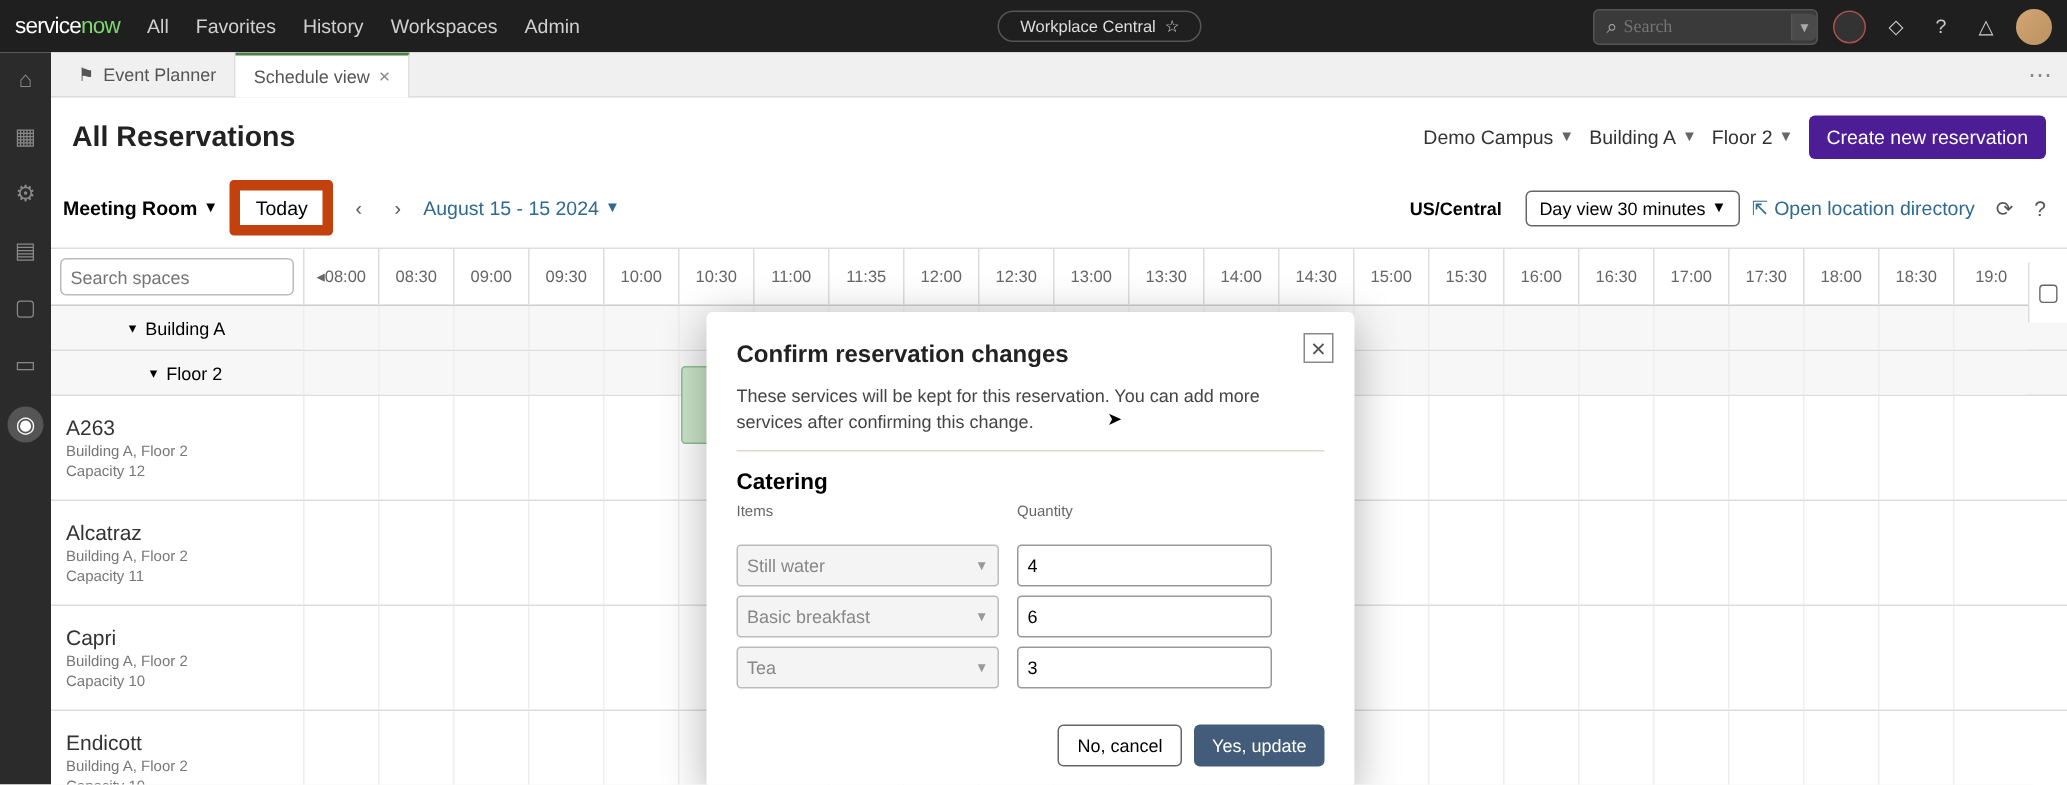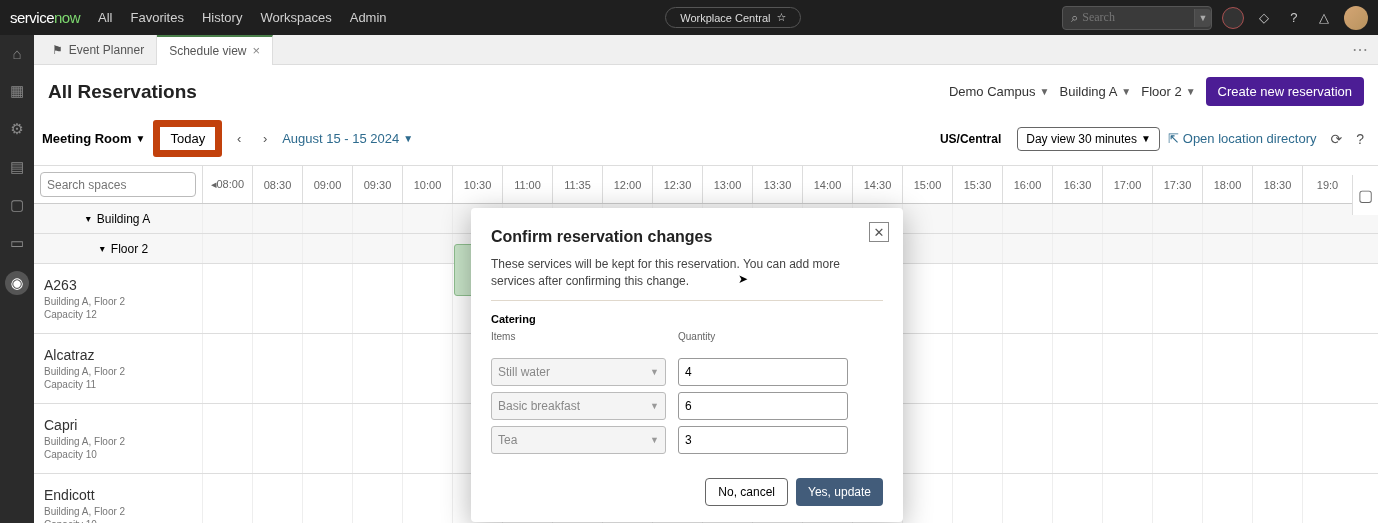--- a/index.html
+++ b/index.html
@@ -77,21 +77,21 @@
 .reservation-block { position: absolute; background: #c9e5c9; border: 1px solid #8fbf8f; border-radius: 3px; height: 52px; }
 
 .right-strip { position: absolute; right: 0; top: 140px; width: 26px; height: 40px; background: #fff; border-left: 1px solid #ddd; display: flex; align-items: center; justify-content: center; color: #666; }
 
 
 .modal-backdrop { position: absolute; inset: 0; background: transparent; }
 .modal { position: absolute; left: 471px; top: 208px; width: 432px; background: #fff; border-radius: 4px; box-shadow: 0 6px 30px rgba(0,0,0,0.3); padding: 20px 20px 16px 20px; }
 .modal-title { font-size: 16px; font-weight: 700; color: #222; margin-bottom: 10px; }
 .modal-close { position: absolute; right: 14px; top: 14px; border: 1px solid #888; width: 20px; height: 20px; display: flex; align-items: center; justify-content: center; color: #555; cursor: pointer; font-size: 13px; }
 .modal-desc { font-size: 12px; color: #444; line-height: 1.4; padding-bottom: 10px; border-bottom: 1px solid #e0d8cc; margin-bottom: 12px; }
-.modal-section-title { font-size: 11px; font-weight: 700; margin-bottom: 6px; }
+.modal-section-title { font-size: 15px; font-weight: 700; margin-bottom: 6px; }
 .modal-cols { display: flex; gap: 12px; }
 .modal-col-label { font-size: 10px; color: #666; margin-bottom: 16px; }
 .modal-col.items { width: 175px; }
 .modal-col.qty { width: 170px; }
 .modal-select { width: 100%; height: 28px; border: 1px solid #bbb; border-radius: 3px; background: #f4f4f4; color: #888; font-size: 12px; padding: 0 6px; margin-bottom: 6px; display: flex; align-items: center; justify-content: space-between; }
 .modal-input { width: 100%; height: 28px; border: 1px solid #999; border-radius: 3px; font-size: 12px; padding: 0 6px; margin-bottom: 6px; background: #fff; }
 .modal-footer { display: flex; justify-content: flex-end; gap: 8px; margin-top: 18px; }
 .btn-cancel { border: 1px solid #666; background: #fff; border-radius: 4px; padding: 6px 12px; font-size: 12px; cursor: pointer; }
 .btn-confirm { border: none; background: #425c7a; color: #fff; border-radius: 4px; padding: 6px 12px; font-size: 12px; cursor: pointer; }
 

